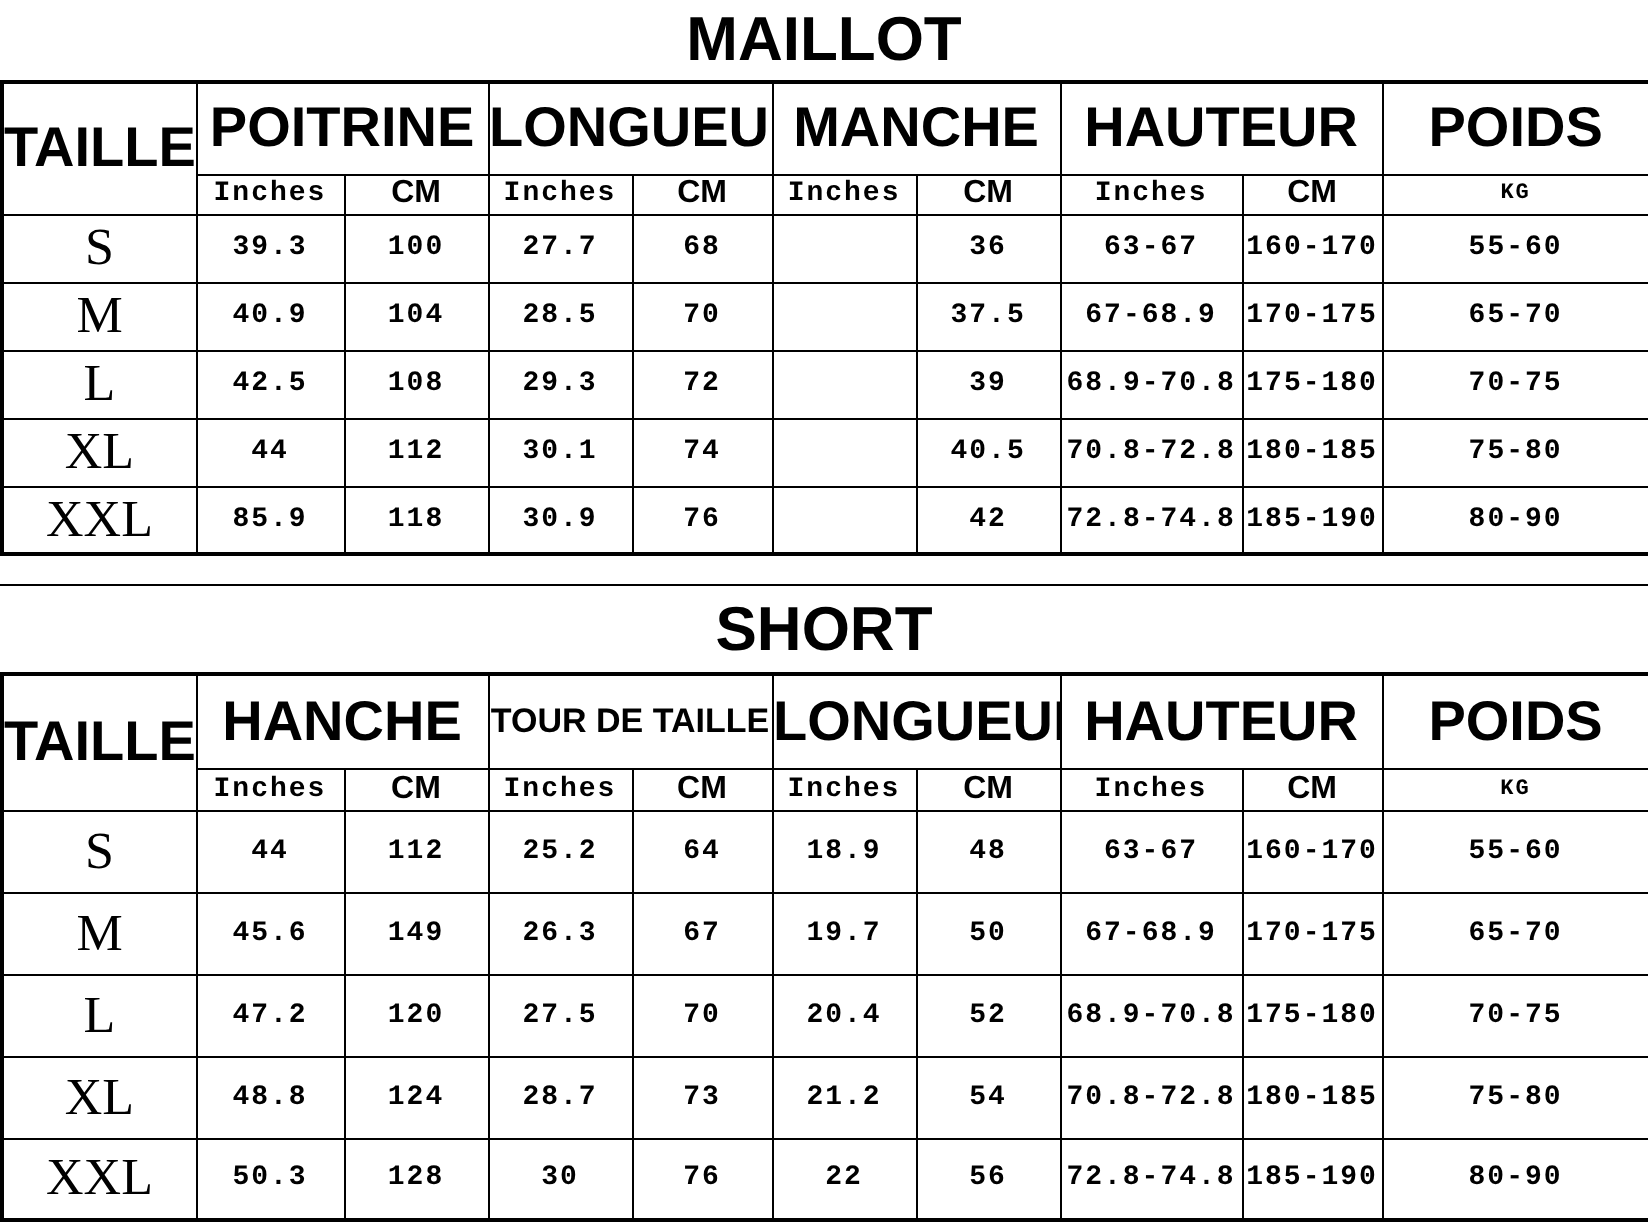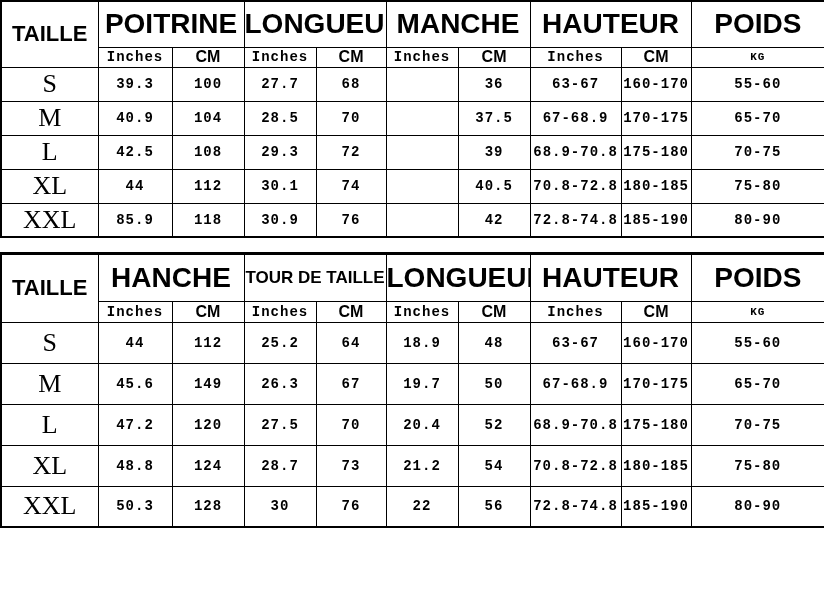--- a/index.html
+++ b/index.html
@@ -34,21 +34,21 @@
     padding: 0;
     text-align: center;
     vertical-align: middle;
     overflow: hidden;
     background: #fff;
   }
   
   th.corner-th {
     font-family: "Liberation Sans", sans-serif;
     font-weight: bold;
-    font-size: 22px;
+    font-size: 28px;
     border-right-width: 2px;
   }
   th.group-th {
     font-family: "Liberation Sans", sans-serif;
     font-weight: bold;
     font-size: 28px;
     line-height: 1.08;
     border-bottom-width: 1px;
   }
   th.group-small { font-size: 17px; }
@@ -84,20 +84,21 @@
     height: 14px;
     border-bottom: 1px solid #000;
   }
   .title-short { padding: 6px 0 6px 0; }
 </style>
 </head>
 <body>
 
 <div class="sheet">
 
+  <div class="table-title">MAILLOT</div>
   <table class="size-table t0">
       <colgroup>
         <col style="width: 97px;">
         <col style="width: 74px;">
         <col style="width: 72px;">
         <col style="width: 72px;">
         <col style="width: 70px;">
         <col style="width: 72px;">
         <col style="width: 72px;">
         <col style="width: 91px;">
@@ -184,20 +185,21 @@
           <td class="num-cell">42</td>
           <td class="num-cell">72.8-74.8</td>
           <td class="num-cell">185-190</td>
           <td class="num-cell">80-90</td>
         </tr>
       </tbody>
     </table>
 
   <div class="table-gap"></div>
 
+  <div class="table-title title-short">SHORT</div>
   <table class="size-table t1">
       <colgroup>
         <col style="width: 97px;">
         <col style="width: 74px;">
         <col style="width: 72px;">
         <col style="width: 72px;">
         <col style="width: 70px;">
         <col style="width: 72px;">
         <col style="width: 72px;">
         <col style="width: 91px;">

